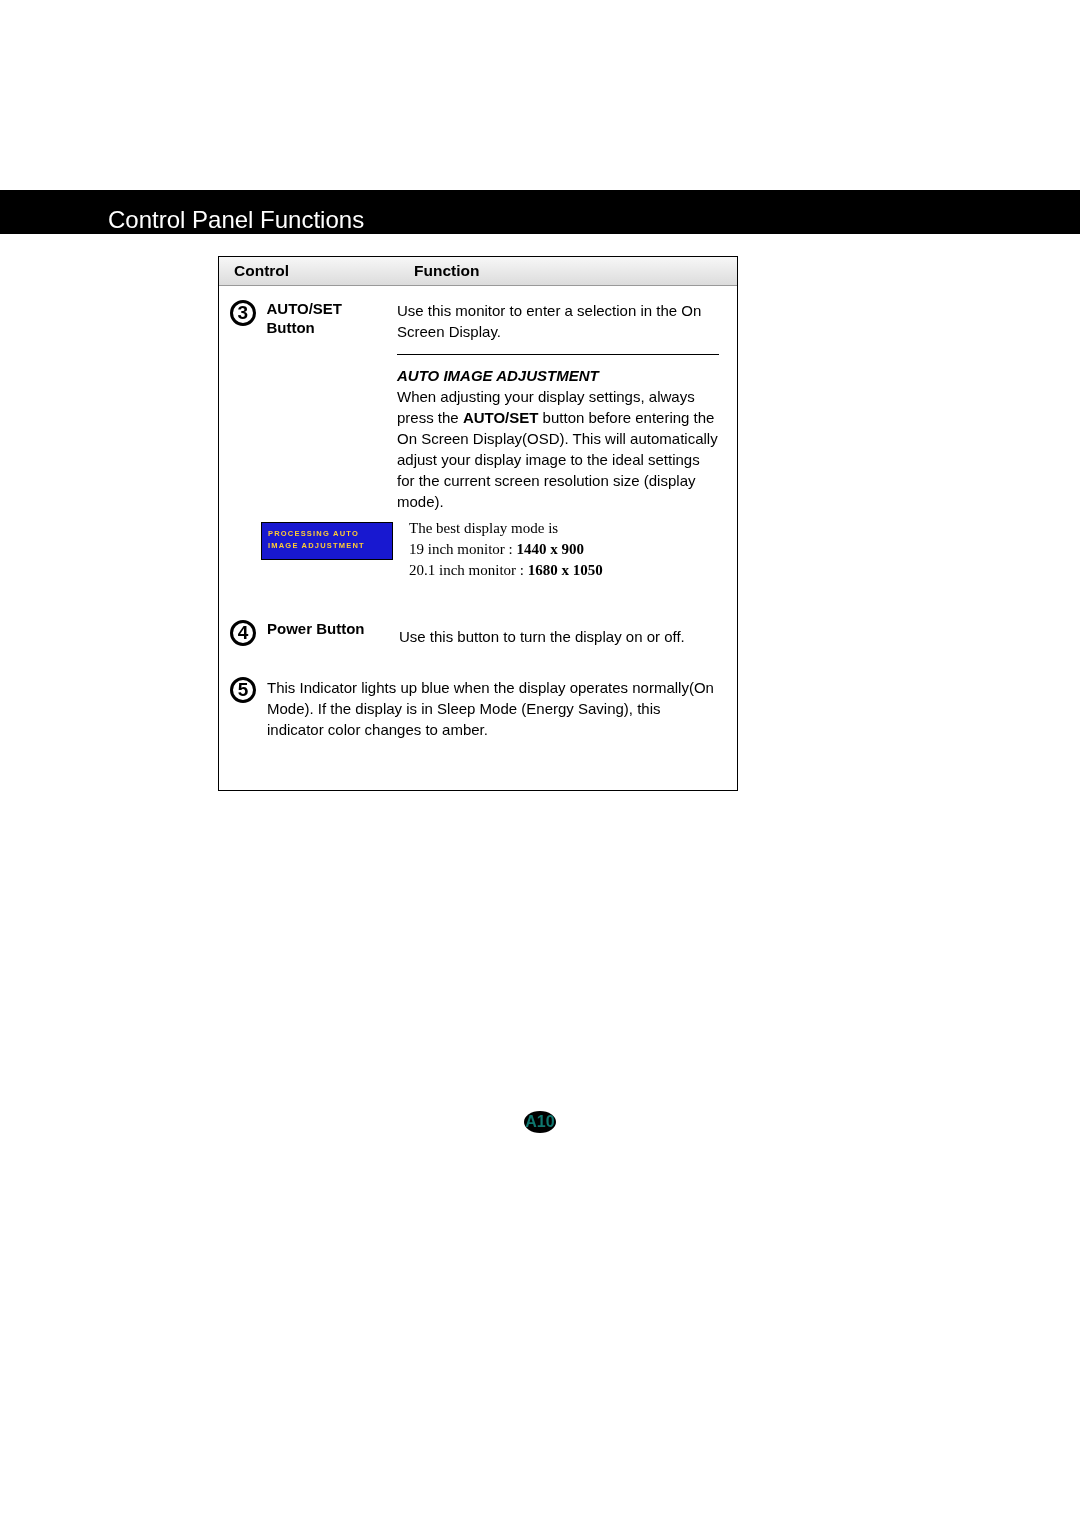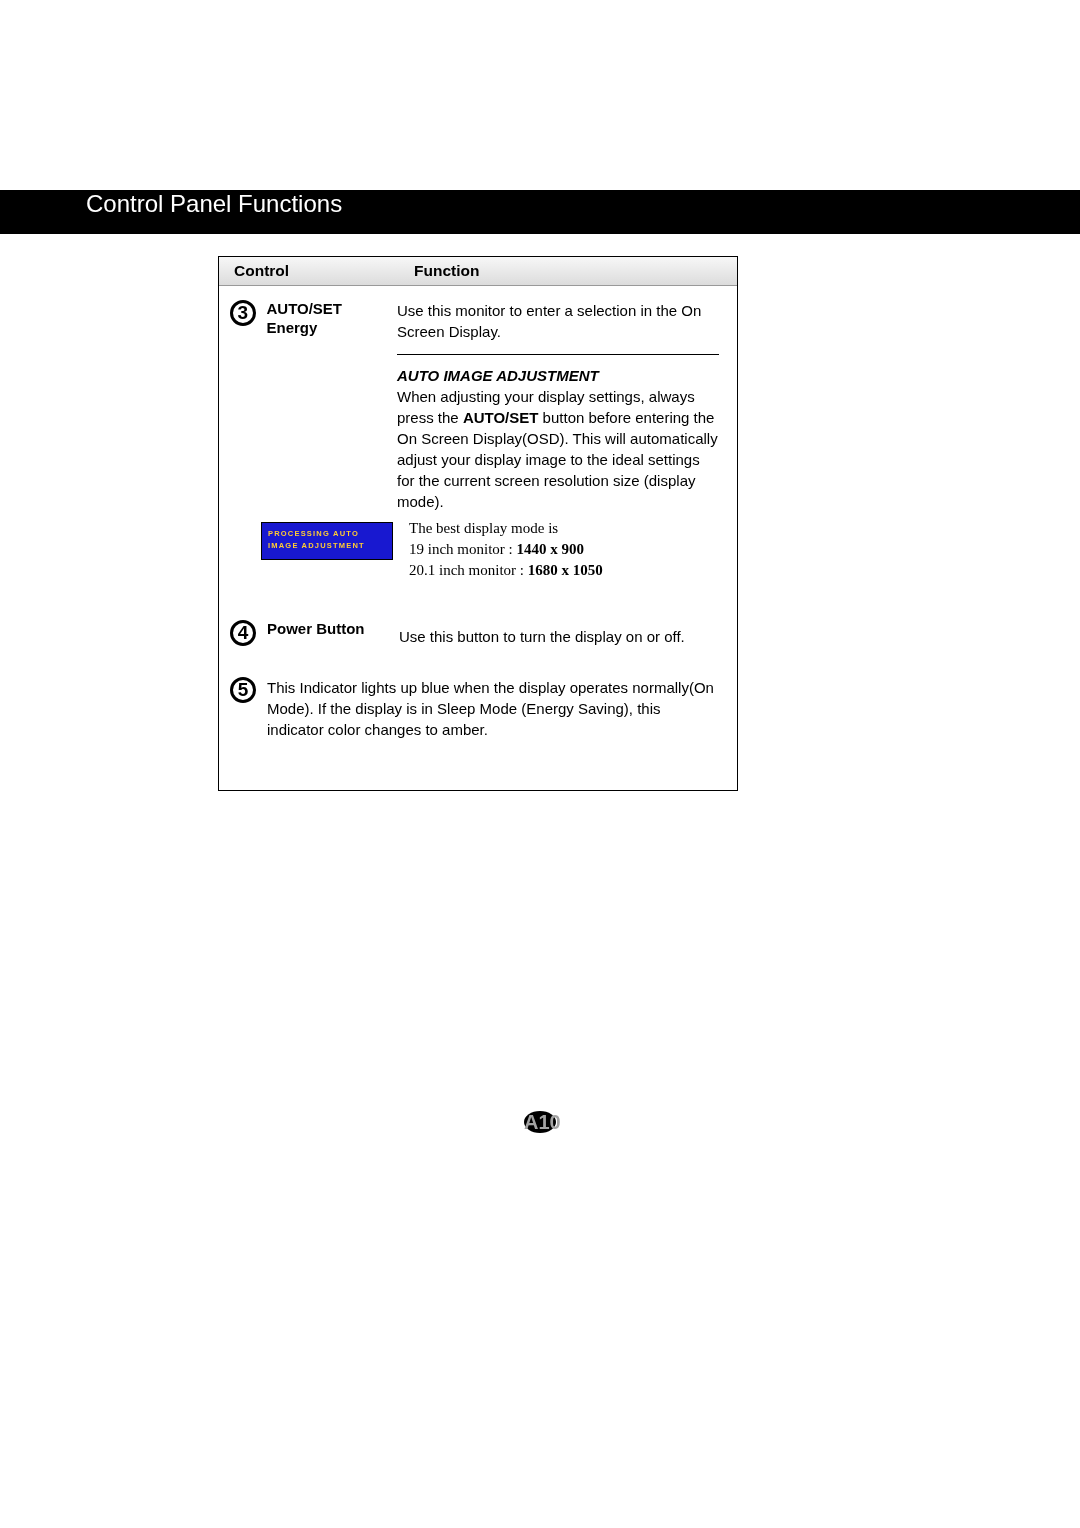--- a/index.html
+++ b/index.html
@@ -13,23 +13,23 @@
   .page-padding-top {
     height: 190px;
     background: #ffffff;
   }
   .title-bar {
     height: 44px;
     background: #000000;
     color: #ffffff;
     font-size: 24px;
     font-weight: 400;
-    padding-left: 86px;
+    padding-left: 108px;
     display: flex;
-    align-items: flex-start;
+    align-items: flex-end;
   }
   .content-area {
     margin-left: 218px;
     margin-top: 22px;
     width: 520px;
     border: 1px solid #000000;
     box-sizing: border-box;
   }
   .table-header {
     background: linear-gradient(#f7f7f7, #dcdcdc);
@@ -107,23 +107,23 @@
     line-height: 1.6;
   }
   .mode-text { margin-left: 16px; font-family: Liberation Serif, serif; }
   .footer {
     text-align: center;
     margin-top: 320px;
   }
   .page-badge {
     display: inline-block;
     background: #000;
-    color: #a3a3a3;
+    color: #0f766e;
     font-weight: bold;
-    font-size: 20px;
+    font-size: 16px;
     border-radius: 50% / 50%;
     width: 32px;
     height: 22px;
     line-height: 22px;
   }
 </style>
 </head>
 <body>
 
 <div class="page-padding-top"></div>
@@ -138,21 +138,21 @@
     <div class="th-control">Control</div>
     <div class="th-function">Function</div>
   </div>
 
   <div class="row">
     <div class="col-num">
       <span class="badge">3</span>
     </div>
     <div class="col-name">
       <span>AUTO/SET</span><br>
-      <span>Energy</span>
+      <span>Button</span>
     </div>
     <div class="col-func">
       <div>Use this monitor to enter a selection in the On Screen Display.</div>
       <div class="sub-rule"></div>
       <div class="sub-head">AUTO IMAGE ADJUSTMENT</div>
       <div>
         <span>When adjusting your display settings, always press the </span><b>AUTO/SET</b><span> button before entering the On Screen Display(OSD). This will automatically adjust your display image to the ideal settings for the current screen resolution size (display mode).</span>
       </div>
 
       <div class="float-row">

